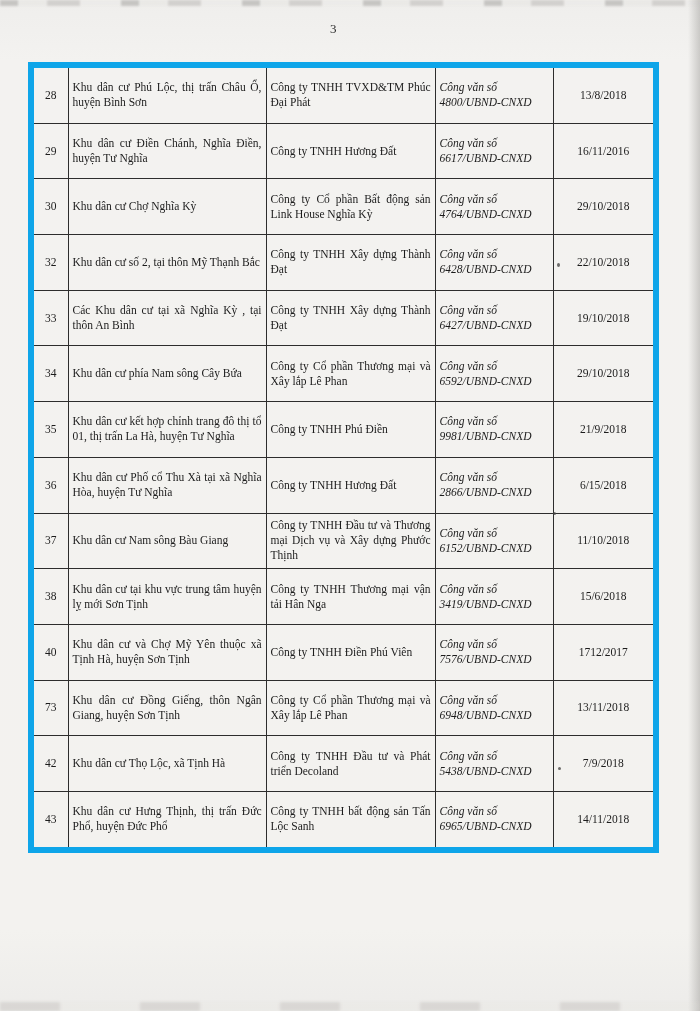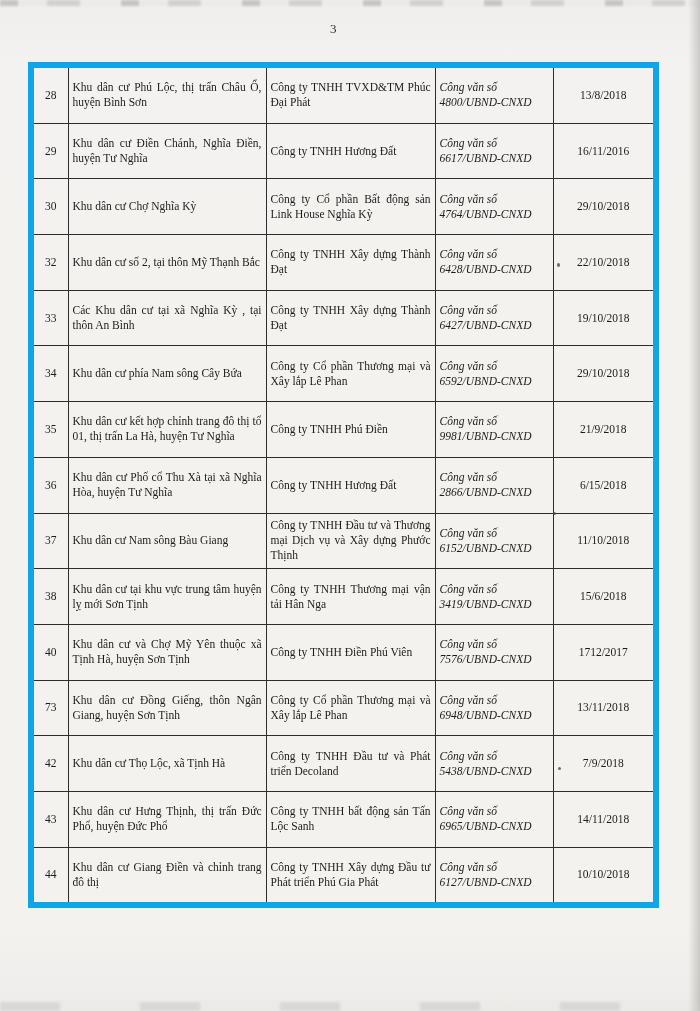--- a/index.html
+++ b/index.html
@@ -259,28 +259,18 @@
     <td class="col-no">43</td>
     <td class="col-name">Khu dân cư Hưng Thịnh, thị trấn Đức Phổ, huyện Đức Phổ</td>
     <td class="col-company">Công ty TNHH bất động sản Tấn Lộc Sanh</td>
     <td class="col-doc">
       <div>Công văn số</div>
       <div>6965/UBND-CNXD</div>
     </td>
     <td class="col-date">14/11/2018</td>
   </tr>
 
-  <tr>
-    <td class="col-no">44</td>
-    <td class="col-name">Khu dân cư Giang Điền và chỉnh trang đô thị</td>
-    <td class="col-company">Công ty TNHH Xây dựng Đầu tư Phát triển Phú Gia Phát</td>
-    <td class="col-doc">
-      <div>Công văn số</div>
-      <div>6127/UBND-CNXD</div>
-    </td>
-    <td class="col-date">10/10/2018</td>
-  </tr>
 </tbody>
 </table>
 
 <div class="smudge smudge-1"></div>
 <div class="smudge smudge-2"></div>
 <div class="smudge smudge-3"></div>
 
 </body></html>

